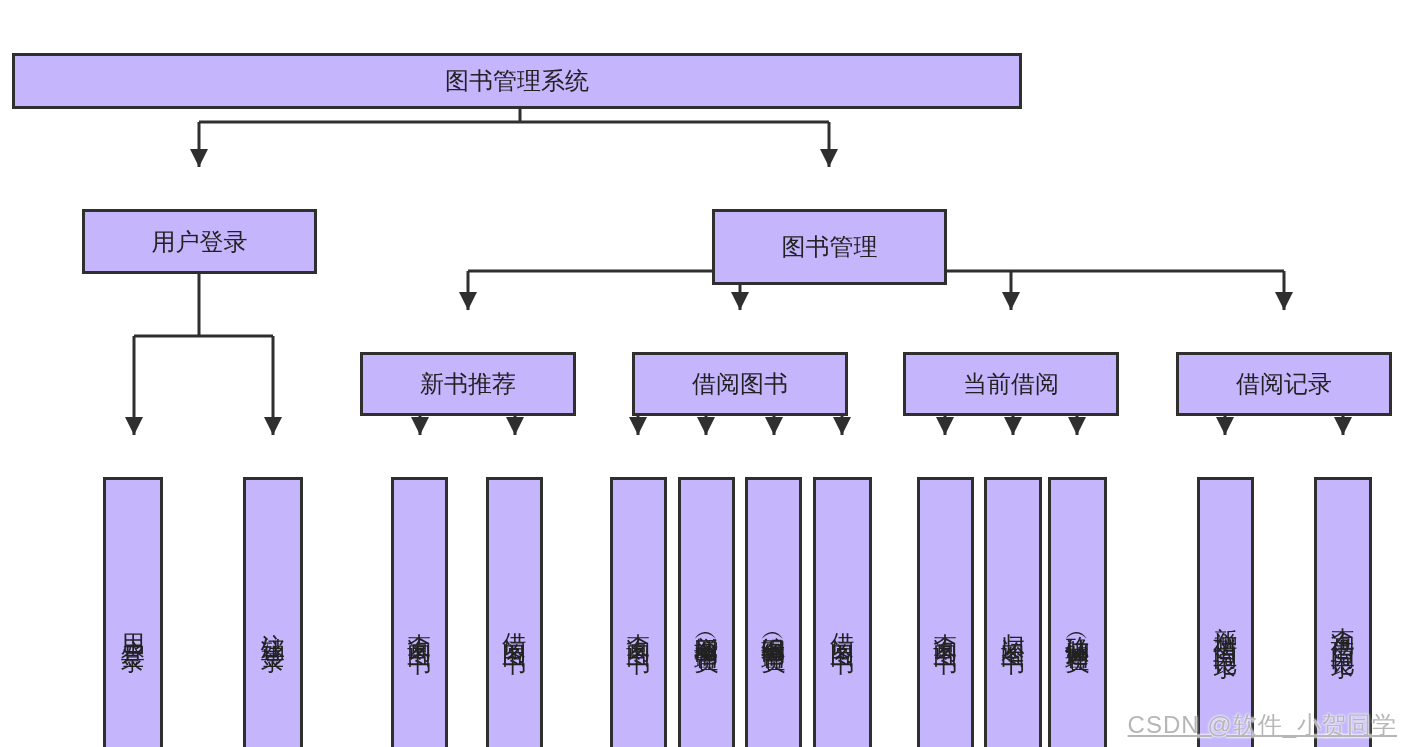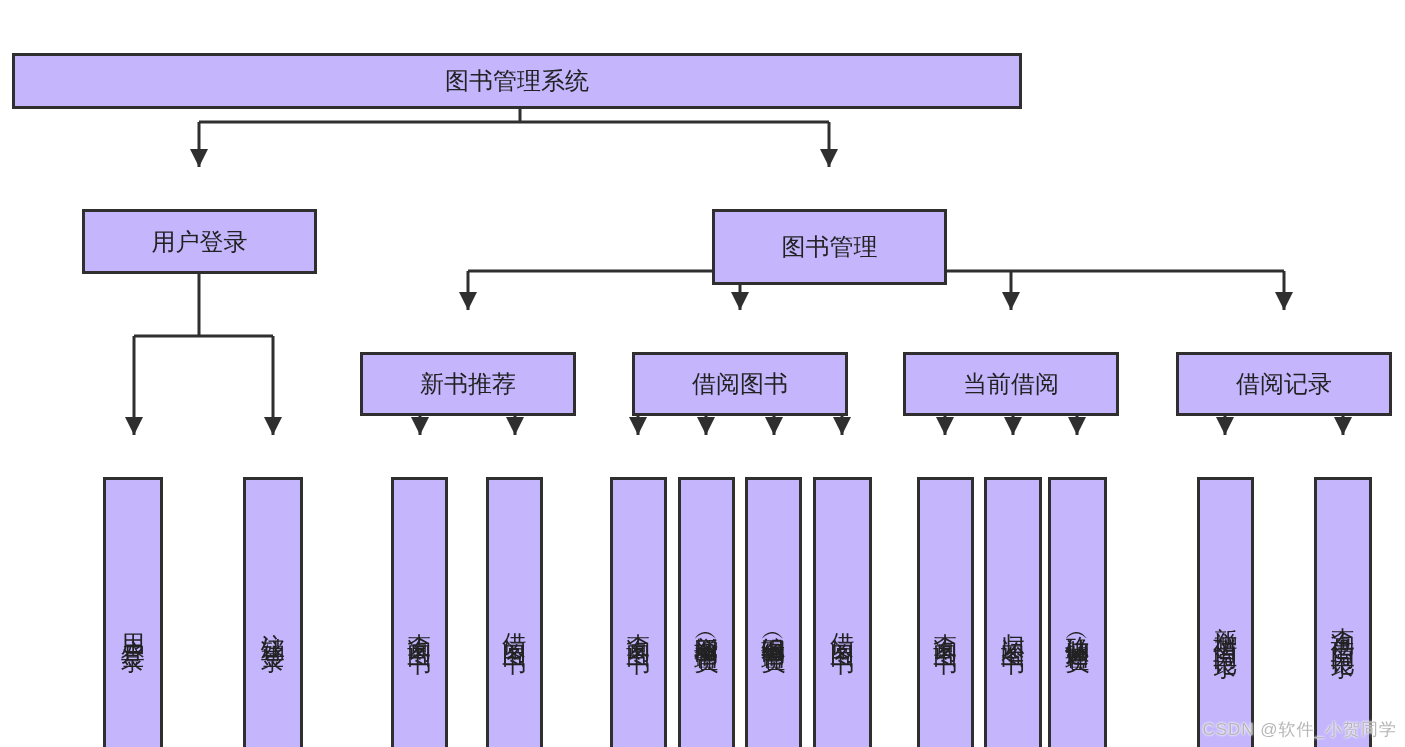--- a/index.html
+++ b/index.html
@@ -26,26 +26,27 @@
   .vnode{
     writing-mode:vertical-lr;
     text-orientation:mixed;
     letter-spacing:6px;
     font-size:24px;
   }
   .vnode.splong{letter-spacing:2px;}
   .watermark{
     position:absolute;
     right:8px;bottom:6px;
-    font-size:17px;
+    font-size:24px;
     color:#b6b6b6;
     letter-spacing:1px;
     text-shadow:0 0 3px #ffffff,0 0 2px #ffffff;
     z-index:3;
     white-space:nowrap;
+    text-decoration:underline;
   }
 </style>
 </head>
 <body>
 
 <div class="stage">
 
   <svg class="wires" width="1405" height="747" viewBox="0 0 1405 747" xmlns="http://www.w3.org/2000/svg">
     <defs>
       <marker id="ah" viewBox="0 0 10 10" refX="10" refY="5" markerWidth="6.5" markerHeight="6" orient="auto">

